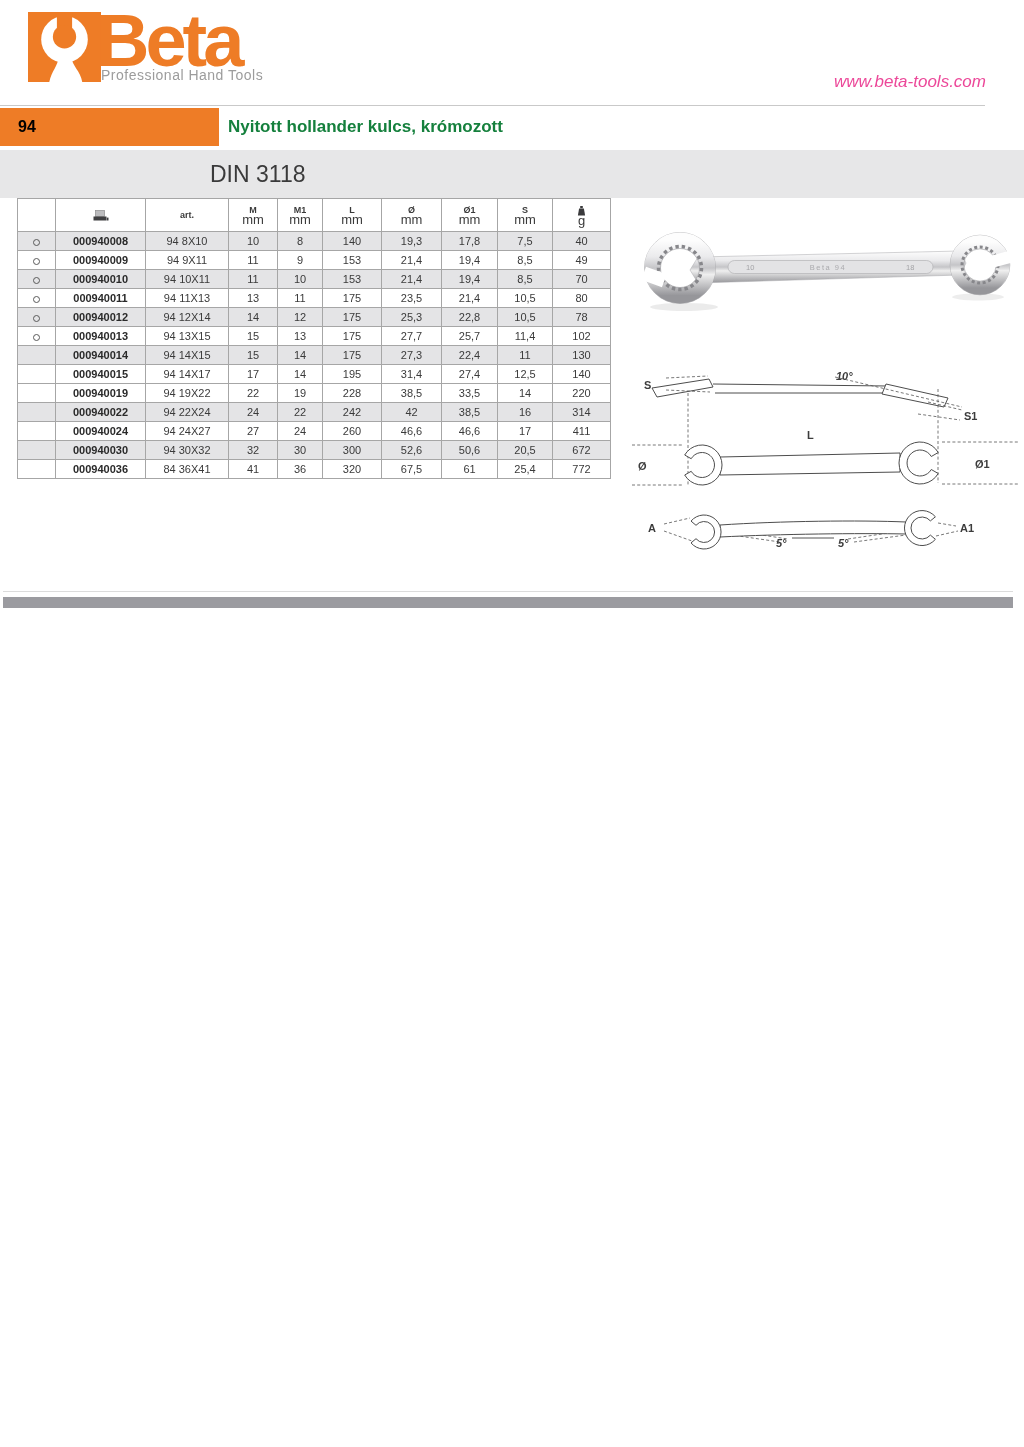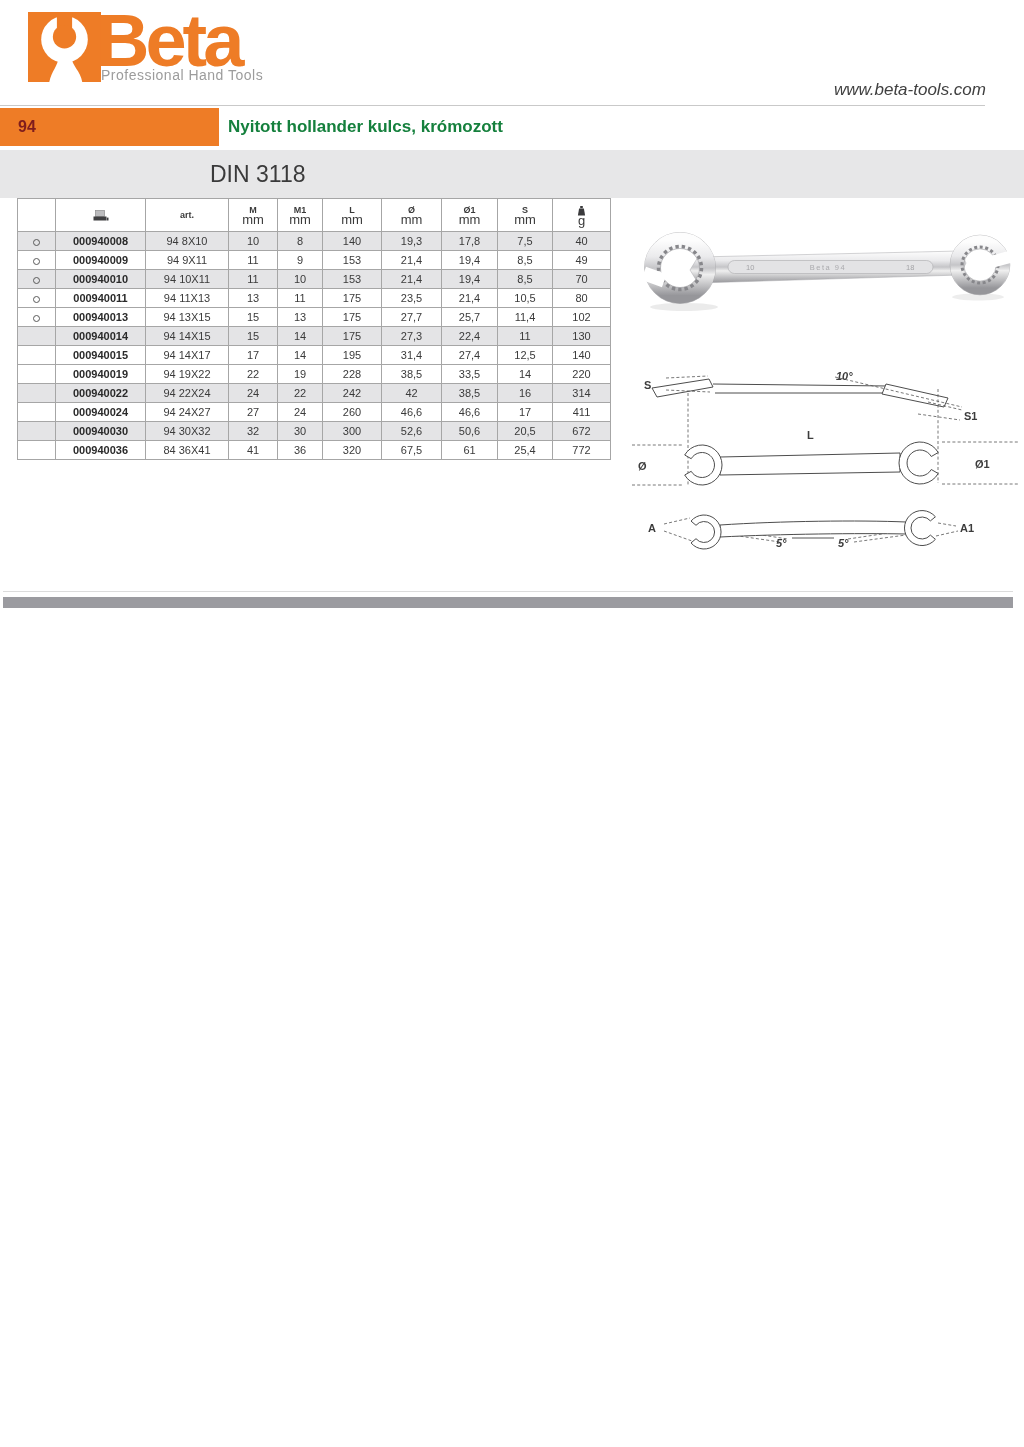--- a/index.html
+++ b/index.html
@@ -10,27 +10,27 @@
   html,body{margin:0;padding:0;background:#fff;}
   body{font-family:"Liberation Sans",sans-serif;color:var(--ink);}
   .page{position:relative;width:1024px;height:1447px;background:#fff;overflow:hidden;}
 
   
   .logo-square{position:absolute;left:28px;top:12px;width:73px;height:70px;background:var(--orange);}
   .logo-square svg{display:block;width:100%;height:100%;}
   .logo-word{position:absolute;left:96px;top:2px;font-size:74px;font-weight:bold;
     letter-spacing:-4px;color:var(--orange);line-height:1.05;}
   .tagline{position:absolute;left:101px;top:67px;font-size:14px;color:#9c9c9c;letter-spacing:.5px;}
-  .website{position:absolute;right:38px;top:80px;font-size:17px;font-style:italic;color:#404040;}
+  .website{position:absolute;right:38px;top:72px;font-size:17px;font-style:italic;color:#ec4899;}
   .header-rule{position:absolute;left:0;right:39px;top:105px;height:0;border-top:1px solid #c9c9c9;}
 
   
   .family-bar{position:absolute;left:0;top:108px;width:219px;height:38px;background:var(--orange);}
   .family-num{position:absolute;left:18px;top:0;height:52px;line-height:38px;
-    color:#7f1d1d;font-size:16px;font-weight:bold;}
+    color:#000000;font-size:16px;font-weight:bold;}
   .family-title{position:absolute;left:228px;top:108px;height:38px;line-height:38px;
     font-size:17px;font-weight:bold;color:#15803d;}
 
   
   .standard-band{position:absolute;left:0;top:150px;width:100%;height:48px;background:var(--band-gray);}
   .standard-label{position:absolute;left:210px;top:0;height:60px;line-height:48px;
     font-size:23px;color:#3a3a3a;}
 
   
   table.spec{position:absolute;left:17px;top:198px;width:593px;border-collapse:collapse;
@@ -193,20 +193,32 @@
       <td class="c-art">94 11X13</td>
       <td>13</td>
       <td>11</td>
       <td>175</td>
       <td>23,5</td>
       <td>21,4</td>
       <td>10,5</td>
       <td>80</td>
     </tr>
 
+    <tr class="alt">
+      <td class="c-marker"><span class="circ"></span></td>
+      <td class="c-code">000940012</td>
+      <td class="c-art">94 12X14</td>
+      <td>14</td>
+      <td>12</td>
+      <td>175</td>
+      <td>25,3</td>
+      <td>22,8</td>
+      <td>10,5</td>
+      <td>78</td>
+    </tr>
 
     <tr>
       <td class="c-marker"><span class="circ"></span></td>
       <td class="c-code">000940013</td>
       <td class="c-art">94 13X15</td>
       <td>15</td>
       <td>13</td>
       <td>175</td>
       <td>27,7</td>
       <td>25,7</td>

